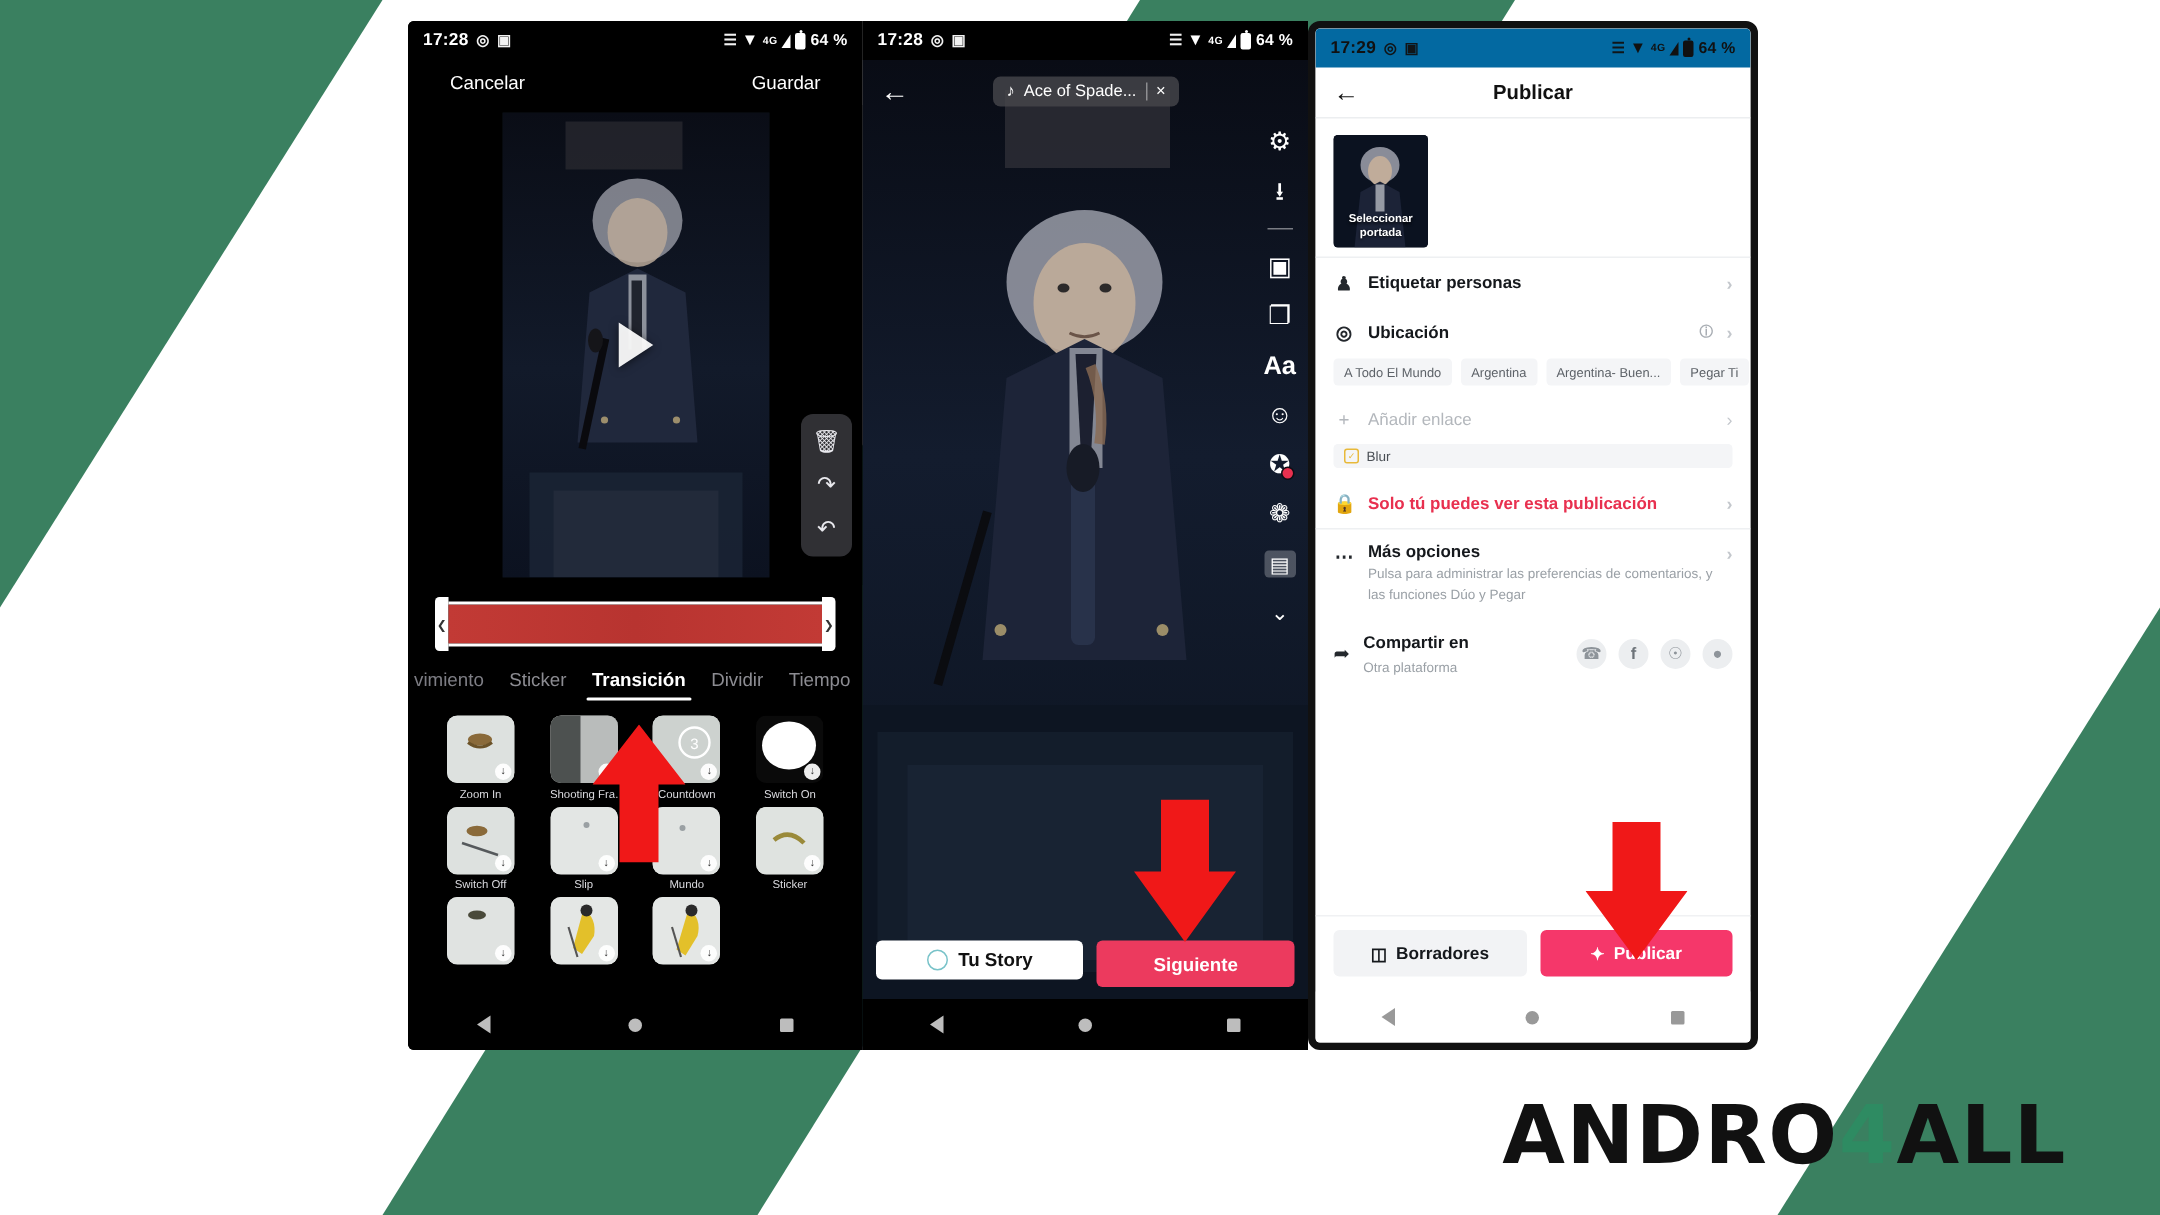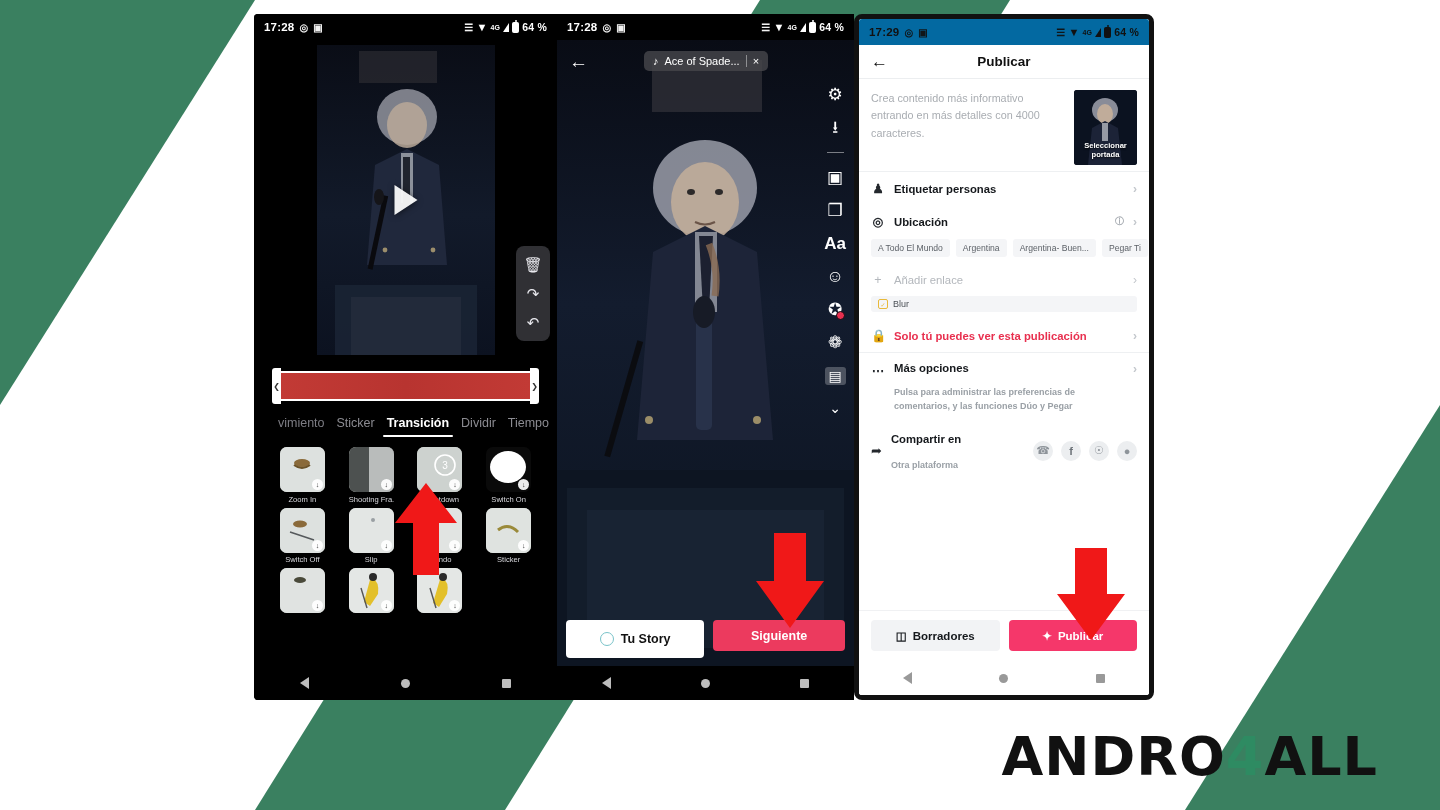--- a/index.html
+++ b/index.html
@@ -8,21 +8,21 @@
     font-family:"Liberation Sans", sans-serif;
     background:#ffffff;
     position:relative;
   }
 
   
   #bg { position:absolute; inset:0; overflow:hidden; z-index:0; background:#ffffff; }
 
   
   .phones {
-    position:absolute; z-index:5; top:14px; left:254px;
+    position:absolute; z-index:5; top:14px; left:272px;
     display:flex; align-items:flex-end;
   }
 
   .phone {
     position:relative;
     background:#000;
     overflow:hidden;
   }
   .phone-left  { width:303px; height:686px; border-radius:4px 0 0 4px; }
   .phone-mid   { width:297px; height:686px; }
@@ -84,21 +84,21 @@
   }
   .tl-handle {
     width:9px; height:36px; background:#fff; display:flex; align-items:center; justify-content:center;
     color:#333; font-size:8px;
   }
   .tl-handle.l { border-radius:3px 0 0 3px; }
   .tl-handle.r { border-radius:0 3px 3px 0; }
 
   .l-tabs {
     display:flex; align-items:flex-end; justify-content:space-between;
-    padding:12px 4px 0 20px; color:#8c8c92; font-size:12.5px;
+    padding:12px 4px 0 0; color:#8c8c92; font-size:12.5px;
   }
   .l-tab { padding:0 4px 7px 4px; position:relative; white-space:nowrap; }
   .l-tab.active { color:#fff; font-weight:bold; }
   .l-tab.active:after {
     content:""; position:absolute; left:0; right:0; bottom:0; height:2.5px; background:#fff; border-radius:2px;
   }
   .l-tab.clipped { color:#7d7d84; }
 
   .trans-grid {
     display:grid; grid-template-columns:repeat(4,1fr); gap:4px 0;
@@ -150,21 +150,21 @@
     position:absolute; right:-3px; bottom:-2px; width:9px;height:9px;border-radius:50%;
     background:#e8304f; border:1.3px solid #0d0d14; font-size:5px; color:#fff;
     display:flex;align-items:center;justify-content:center;
   }
   .m-divider { width:17px;height:1.3px;background:rgba(255,255,255,.45); }
   .m-btnrow {
     position:absolute; bottom:42px; left:0; right:0; z-index:4;
     display:flex; gap:9px; padding:0 9px;
   }
   .btn-story {
-    flex:1.05; height:38px; background:#fff; border-radius:4px;
+    flex:1.05; height:26px; background:#fff; border-radius:4px;
     display:flex; align-items:center; justify-content:center; gap:7px;
     color:#111; font-size:12.5px; font-weight:bold;
   }
   .story-ring { width:14px;height:14px;border-radius:50%;border:1.8px solid #79c3c9; }
   .btn-next {
     flex:1; height:31px; background:#ec3a5e; border-radius:4px;
     display:flex; align-items:center; justify-content:center;
     color:#fff; font-size:12.5px; font-weight:bold;
   }
 
@@ -202,21 +202,21 @@
     display:flex; align-items:center; gap:9px; padding:9px 12px;
     font-size:11.3px; color:#15181c; font-weight:bold;
   }
   .r-row .rico { width:14px; text-align:center; font-size:12.5px; color:#24282d; flex-shrink:0; }
   .r-row .rtxt { flex:1; }
   .r-row .chev { color:#c3c7cc; font-size:12px; }
   .r-row.muted { color:#b3b7bc; font-weight:normal; }
   .r-row.muted .rico { color:#b3b7bc; }
   .r-row.danger { color:#e8304f; }
   .r-row.danger .rico { color:#e8304f; }
-  .r-sub { font-size:9px; color:#9aa0a6; line-height:1.5; font-weight:bold; margin-top:12px; }
+  .r-sub { font-size:9px; color:#9aa0a6; line-height:1.5; font-weight:normal; margin-top:2px; }
 
   .loc-chips { display:flex; gap:6px; padding:1px 12px 7px 12px; overflow:hidden; }
   .loc-chip {
     background:#f4f5f7; border-radius:3px; padding:4px 7px;
     font-size:8.6px; color:#5d6268; white-space:nowrap;
   }
 
   .blur-chip {
     display:inline-flex; align-items:center; gap:5px; margin:0 12px 7px 12px;
     background:#f4f5f7; border-radius:3px; padding:3px 7px;
@@ -289,20 +289,24 @@
       <div class="sb-right">
         <span class="sb-ico">☰</span>
         <span class="sb-wifi">▼</span>
         <span style="font-size:7px">4G</span>
         <span class="sb-tri"></span>
         <span class="sb-batt"></span>
         <span>64 %</span>
       </div>
     </div>
 
+    <div class="l-topbar">
+      <span>Cancelar</span>
+      <span>Guardar</span>
+    </div>
 
     <div class="l-preview-wrap">
       <div class="l-preview">
         <svg width="178" height="310" viewBox="0 0 178 310" style="display:block">
           <defs>
             <linearGradient id="lbg" x1="0" y1="0" x2="0" y2="1">
               <stop offset="0%" stop-color="#0a0d16"></stop>
                 <stop offset="55%" stop-color="#121a2a"></stop>
               <stop offset="100%" stop-color="#0c1220"></stop>
             </linearGradient>
@@ -583,21 +587,20 @@
           <span>64 %</span>
         </div>
       </div>
 
       <div class="r-header">
         <span class="r-back">←</span>
         <span class="r-title">Publicar</span>
       </div>
 
       <div class="r-compose">
-        <div class="r-placeholder">Crea contenido más informativo entrando en más detalles con 4000 caracteres.</div>
         <div class="cover-thumb">
           <svg width="63" height="75" viewBox="0 0 63 75">
             <rect width="63" height="75" fill="#0b1220"></rect>
             <ellipse cx="31" cy="20" rx="13" ry="12" fill="#a9abb6" opacity=".8"></ellipse>
             <ellipse cx="31" cy="24" rx="8" ry="10" fill="#c0ac9a"></ellipse>
             <path d="M18 38 L31 31 L44 38 L48 75 L14 75 Z" fill="#1c2337"></path>
             <rect x="28" y="33" width="6" height="18" fill="#e8e9ed" opacity=".6"></rect>
           </svg>
           <div class="cover-label">Seleccionar portada</div>
         </div>

